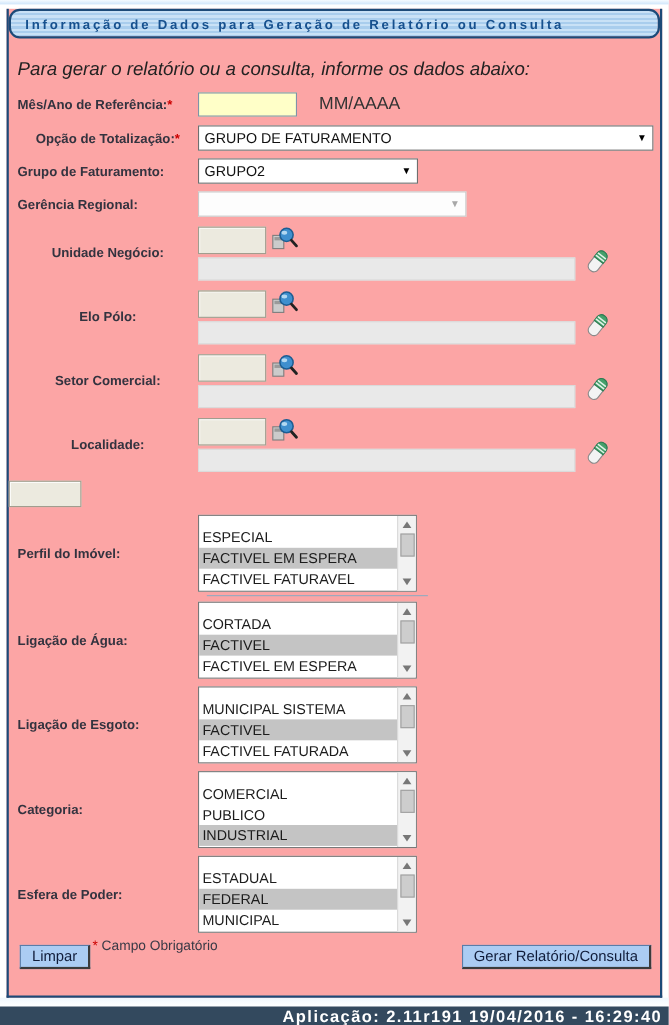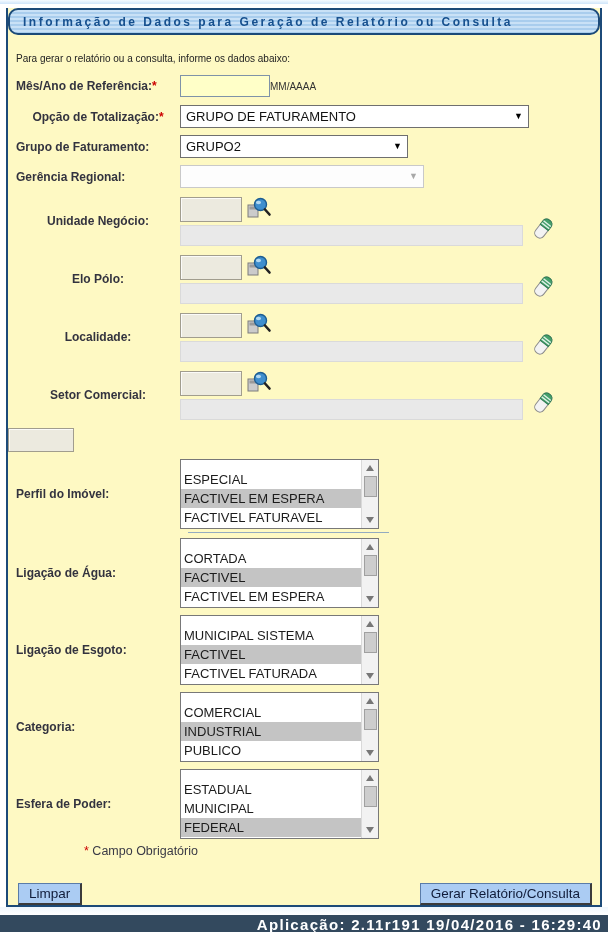--- a/index.html
+++ b/index.html
@@ -3,56 +3,56 @@
 <meta charset="utf-8">
 <style>
   html,body{margin:0;padding:0;}
   body{
     width:608px;height:932px;overflow:hidden;background:#ffffff;
     font-family:"Liberation Sans","DejaVu Sans",sans-serif;
   }
   .topstrip{height:4px;background:linear-gradient(#f6fbff,#cfe5fa);}
   .page{
     position:relative;margin:0 6px;height:899px;box-sizing:border-box;
-    background:#fef9c3;border:2px solid #1c4a78;border-top:none;
+    background:#fca5a5;border:2px solid #1c4a78;border-top:none;
   }
   
   .caption{
     margin:4px 0 0 0;height:27px;box-sizing:border-box;
     border:2px solid #1c4a78;border-radius:10px;
     background:repeating-linear-gradient(180deg,#c9e1f6 0px,#c9e1f6 2px,#a9cded 2px,#a9cded 4px);
     display:flex;align-items:center;padding-left:13px;
   }
   .caption-title{font-size:12px;font-weight:bold;color:#16508e;letter-spacing:2.5px;white-space:nowrap;}
 
-  .intro{margin:18px 0 0 8px;font-size:10px;color:#222;}
+  .intro{margin:18px 0 0 8px;font-size:17px;color:#222;font-style:italic;}
 
   .row{display:flex;align-items:center;}
   .lbl{
     width:172px;padding-left:8px;box-sizing:border-box;flex-shrink:0;
     font-size:12px;font-weight:bold;color:#33333f;line-height:14px;
   }
   .req{color:#cc0000;}
 
   .inputbox{
     box-sizing:border-box;height:22px;border:1px solid #8e9bb3;background:#ffffff;
     font-size:13px;color:#111;padding:20px 3px 0 3px;overflow:hidden;white-space:nowrap;
   }
   .yellow{background:#ffffc8;width:90px;border:1px solid #7f93a8;}
-  .hint{font-size:10px;color:#333;}
+  .hint{margin-left:20px;font-size:16px;color:#333;}
 
   .selectbox{
     box-sizing:border-box;height:23px;border:1px solid #6f6f6f;background:#ffffff;
     display:flex;align-items:center;justify-content:space-between;
     font-size:13px;color:#111;padding:0 5px;
   }
   .sel-arrow{font-size:9px;color:#000;line-height:9px;}
   .selectbox.disabled{border-color:#c9c9c9;background:#fdfdfd;}
   .selectbox.disabled .sel-arrow{color:#a8a8a8;}
-  .w349{width:349px;} .w200{width:228px;} .w244{width:244px;}
+  .w349{width:414px;} .w200{width:200px;} .w244{width:244px;}
 
   
   .lk-col{display:flex;flex-direction:column;}
   .lk-top{display:flex;align-items:center;height:26px;}
   .lk-input{
     width:62px;height:25px;box-sizing:border-box;background:#eceadf;
     border:1px solid #a19d8e;box-shadow:inset 1px 1px 0 rgba(255,255,255,.8);
   }
   .search-svg{margin-left:3px;cursor:pointer;}
   .lk-long{display:flex;align-items:flex-start;margin-top:3px;}
@@ -82,21 +82,21 @@
   .sb-btn{width:15px;height:14px;display:flex;align-items:center;justify-content:center;}
   .tri-up{width:0;height:0;border-left:4px solid transparent;border-right:4px solid transparent;border-bottom:6px solid #777;}
   .tri-down{width:0;height:0;border-left:4px solid transparent;border-right:4px solid transparent;border-top:6px solid #777;}
   .sb-thumb{width:13px;height:21px;background:#cdcdcd;border:1px solid #a0a0a0;box-sizing:border-box;margin-top:1px;}
   .sb-fill{flex:1;}
 
   .divider{height:1px;width:201px;background:#93abc0;margin:3px 0 0 180px;}
 
   .footnote{margin:5px 0 0 76px;font-size:12.5px;color:#3a3a46;}
 
-  .btnbar{position:absolute;left:10px;right:8px;bottom:0;display:flex;justify-content:space-between;}
+  .btnbar{position:absolute;left:10px;right:8px;bottom:24px;display:flex;justify-content:space-between;}
   .btn{
     height:22px;box-sizing:border-box;background:#abccf3;
     border:1px solid #5a7ca8;border-right:2px solid #3b3b3b;border-bottom:2px solid #3b3b3b;
     color:#101c3a;font-size:13.5px;display:flex;align-items:center;padding:0 10px;cursor:pointer;
     font-family:"Liberation Sans","DejaVu Sans",sans-serif;
   }
 
   .gap{height:8px;background:linear-gradient(#f0f7fd,#ffffff);}
   .footerbar{
     height:19px;background:#33495e;display:flex;align-items:center;
@@ -198,20 +198,47 @@
             <path d="M7 11 v-4.5 a4.5 4.5 0 0 1 4.5 -4.5 h1 a4.5 4.5 0 0 1 4.5 4.5 V11 z" fill="#45a06b" stroke="#2e7d52"></path>
             <line x1="7.4" y1="6.2" x2="16.6" y2="6.2" stroke="#e2f2e8" stroke-width="1.4"></line>
             <line x1="7.2" y1="9" x2="16.8" y2="9" stroke="#e2f2e8" stroke-width="1.4"></line>
           </g>
         </svg>
       </div>
     </div>
   </div>
 
   <div class="row mt8">
+    <div class="lbl"><span>Setor Comercial:</span></div>
+    <div class="lk-col">
+      <div class="lk-top">
+        <div class="lk-input"></div>
+        <svg class="search-svg" width="27" height="27" viewBox="0 0 27 27">
+          <rect x="3" y="9" width="10" height="12" fill="#cbcbcb" stroke="#7d7d7d"></rect>
+          <rect x="4.5" y="10.5" width="7" height="3" fill="#9a9a9a"></rect>
+          <circle cx="15.5" cy="8.5" r="6" fill="#3f8fce" stroke="#1d5d92" stroke-width="1.4"></circle>
+          <ellipse cx="13.5" cy="6.5" rx="2.6" ry="1.8" fill="#bfe0f5" opacity="0.9"></ellipse>
+          <line x1="20" y1="13.5" x2="24.5" y2="18.5" stroke="#222" stroke-width="2.6" stroke-linecap="round"></line>
+        </svg>
+      </div>
+      <div class="lk-long">
+        <div class="long-field"></div>
+        <svg class="eraser-svg" width="24" height="27" viewBox="0 0 24 27">
+          <g transform="rotate(38 12 13)">
+            <rect x="7" y="2" width="10" height="21" rx="4.5" fill="#f3f3f3" stroke="#8a8a8a"></rect>
+            <path d="M7 11 v-4.5 a4.5 4.5 0 0 1 4.5 -4.5 h1 a4.5 4.5 0 0 1 4.5 4.5 V11 z" fill="#45a06b" stroke="#2e7d52"></path>
+            <line x1="7.4" y1="6.2" x2="16.6" y2="6.2" stroke="#e2f2e8" stroke-width="1.4"></line>
+            <line x1="7.2" y1="9" x2="16.8" y2="9" stroke="#e2f2e8" stroke-width="1.4"></line>
+          </g>
+        </svg>
+      </div>
+    </div>
+  </div>
+
+  <div class="row mt8">
     <div class="lbl"><span>Localidade:</span></div>
     <div class="lk-col">
       <div class="lk-top">
         <div class="lk-input"></div>
         <svg class="search-svg" width="27" height="27" viewBox="0 0 27 27">
           <rect x="3" y="9" width="10" height="12" fill="#cbcbcb" stroke="#7d7d7d"></rect>
           <rect x="4.5" y="10.5" width="7" height="3" fill="#9a9a9a"></rect>
           <circle cx="15.5" cy="8.5" r="6" fill="#3f8fce" stroke="#1d5d92" stroke-width="1.4"></circle>
           <ellipse cx="13.5" cy="6.5" rx="2.6" ry="1.8" fill="#bfe0f5" opacity="0.9"></ellipse>
           <line x1="20" y1="13.5" x2="24.5" y2="18.5" stroke="#222" stroke-width="2.6" stroke-linecap="round"></line>
@@ -225,47 +252,20 @@
             <path d="M7 11 v-4.5 a4.5 4.5 0 0 1 4.5 -4.5 h1 a4.5 4.5 0 0 1 4.5 4.5 V11 z" fill="#45a06b" stroke="#2e7d52"></path>
             <line x1="7.4" y1="6.2" x2="16.6" y2="6.2" stroke="#e2f2e8" stroke-width="1.4"></line>
             <line x1="7.2" y1="9" x2="16.8" y2="9" stroke="#e2f2e8" stroke-width="1.4"></line>
           </g>
         </svg>
       </div>
     </div>
   </div>
 
   <div class="row mt8">
-    <div class="lbl"><span>Setor Comercial:</span></div>
-    <div class="lk-col">
-      <div class="lk-top">
-        <div class="lk-input"></div>
-        <svg class="search-svg" width="27" height="27" viewBox="0 0 27 27">
-          <rect x="3" y="9" width="10" height="12" fill="#cbcbcb" stroke="#7d7d7d"></rect>
-          <rect x="4.5" y="10.5" width="7" height="3" fill="#9a9a9a"></rect>
-          <circle cx="15.5" cy="8.5" r="6" fill="#3f8fce" stroke="#1d5d92" stroke-width="1.4"></circle>
-          <ellipse cx="13.5" cy="6.5" rx="2.6" ry="1.8" fill="#bfe0f5" opacity="0.9"></ellipse>
-          <line x1="20" y1="13.5" x2="24.5" y2="18.5" stroke="#222" stroke-width="2.6" stroke-linecap="round"></line>
-        </svg>
-      </div>
-      <div class="lk-long">
-        <div class="long-field"></div>
-        <svg class="eraser-svg" width="24" height="27" viewBox="0 0 24 27">
-          <g transform="rotate(38 12 13)">
-            <rect x="7" y="2" width="10" height="21" rx="4.5" fill="#f3f3f3" stroke="#8a8a8a"></rect>
-            <path d="M7 11 v-4.5 a4.5 4.5 0 0 1 4.5 -4.5 h1 a4.5 4.5 0 0 1 4.5 4.5 V11 z" fill="#45a06b" stroke="#2e7d52"></path>
-            <line x1="7.4" y1="6.2" x2="16.6" y2="6.2" stroke="#e2f2e8" stroke-width="1.4"></line>
-            <line x1="7.2" y1="9" x2="16.8" y2="9" stroke="#e2f2e8" stroke-width="1.4"></line>
-          </g>
-        </svg>
-      </div>
-    </div>
-  </div>
-
-  <div class="row mt8">
     <div class="quadra-input"></div>
   </div>
 
   <div class="row mt7">
     <div class="lbl"><span>Perfil do Imóvel:</span></div>
     <div class="listbox">
       <div class="opts">
           <div class="opt">ESPECIAL</div>
           <div class="opt sel">FACTIVEL EM ESPERA</div>
           <div class="opt">FACTIVEL FATURAVEL</div>
@@ -325,43 +325,43 @@
           </div>
       </div>
     </div>
   </div>
 
   <div class="row mt7">
     <div class="lbl"><span>Categoria:</span></div>
     <div class="listbox">
       <div class="opts">
           <div class="opt">COMERCIAL</div>
+          <div class="opt">PUBLICO</div>
           <div class="opt sel">INDUSTRIAL</div>
-          <div class="opt">PUBLICO</div>
         </div>
       <div class="sb">
         <div class="sb-btn">
             <span class="tri-up"></span>
           </div>
         <div class="sb-thumb"></div>
         <div class="sb-fill"></div>
         <div class="sb-btn">
             <span class="tri-down"></span>
           </div>
       </div>
     </div>
   </div>
 
   <div class="row mt7">
     <div class="lbl"><span>Esfera de Poder:</span></div>
     <div class="listbox">
       <div class="opts">
           <div class="opt">ESTADUAL</div>
+          <div class="opt sel">FEDERAL</div>
           <div class="opt">MUNICIPAL</div>
-          <div class="opt sel">FEDERAL</div>
         </div>
       <div class="sb">
         <div class="sb-btn">
             <span class="tri-up"></span>
           </div>
         <div class="sb-thumb"></div>
         <div class="sb-fill"></div>
         <div class="sb-btn">
             <span class="tri-down"></span>
           </div>

